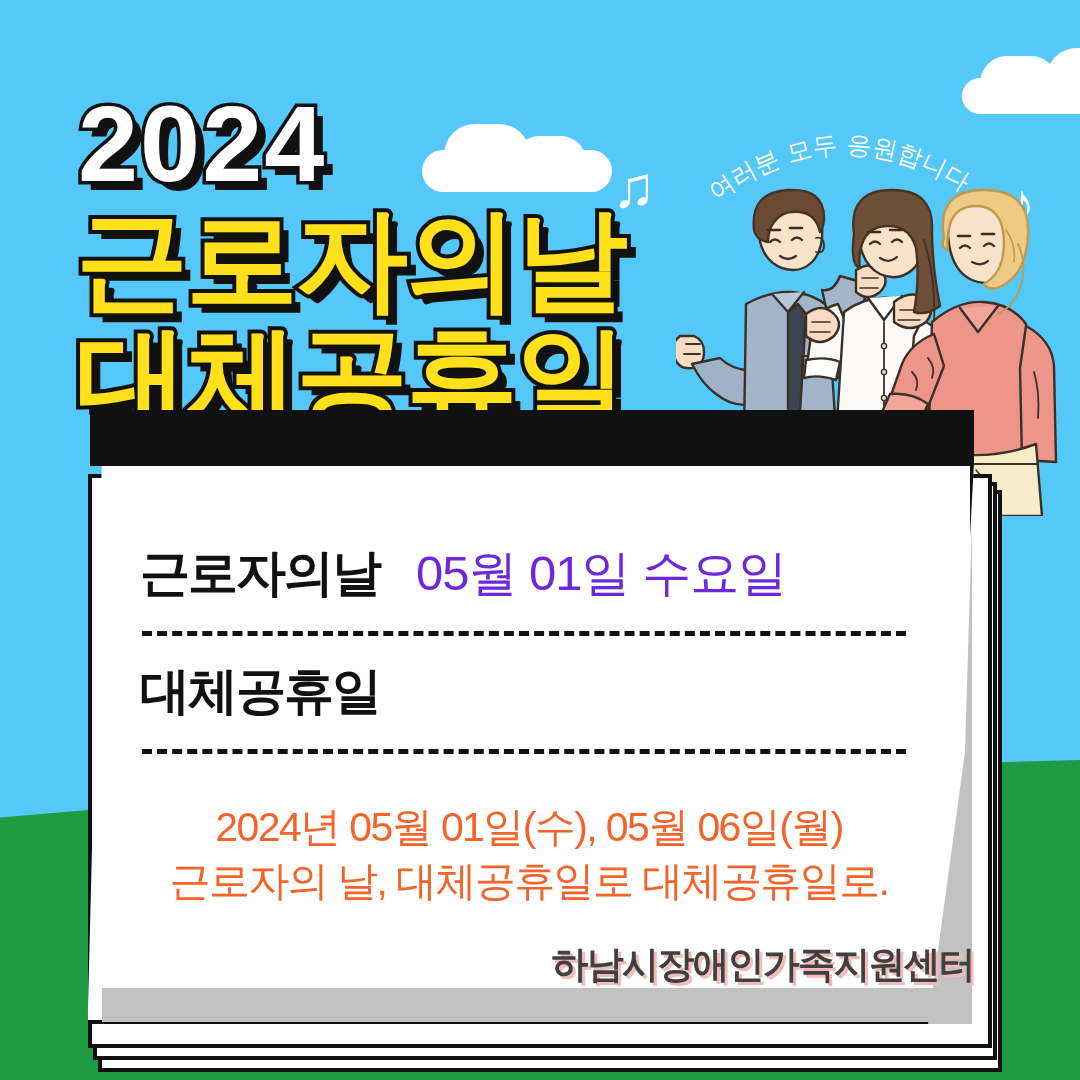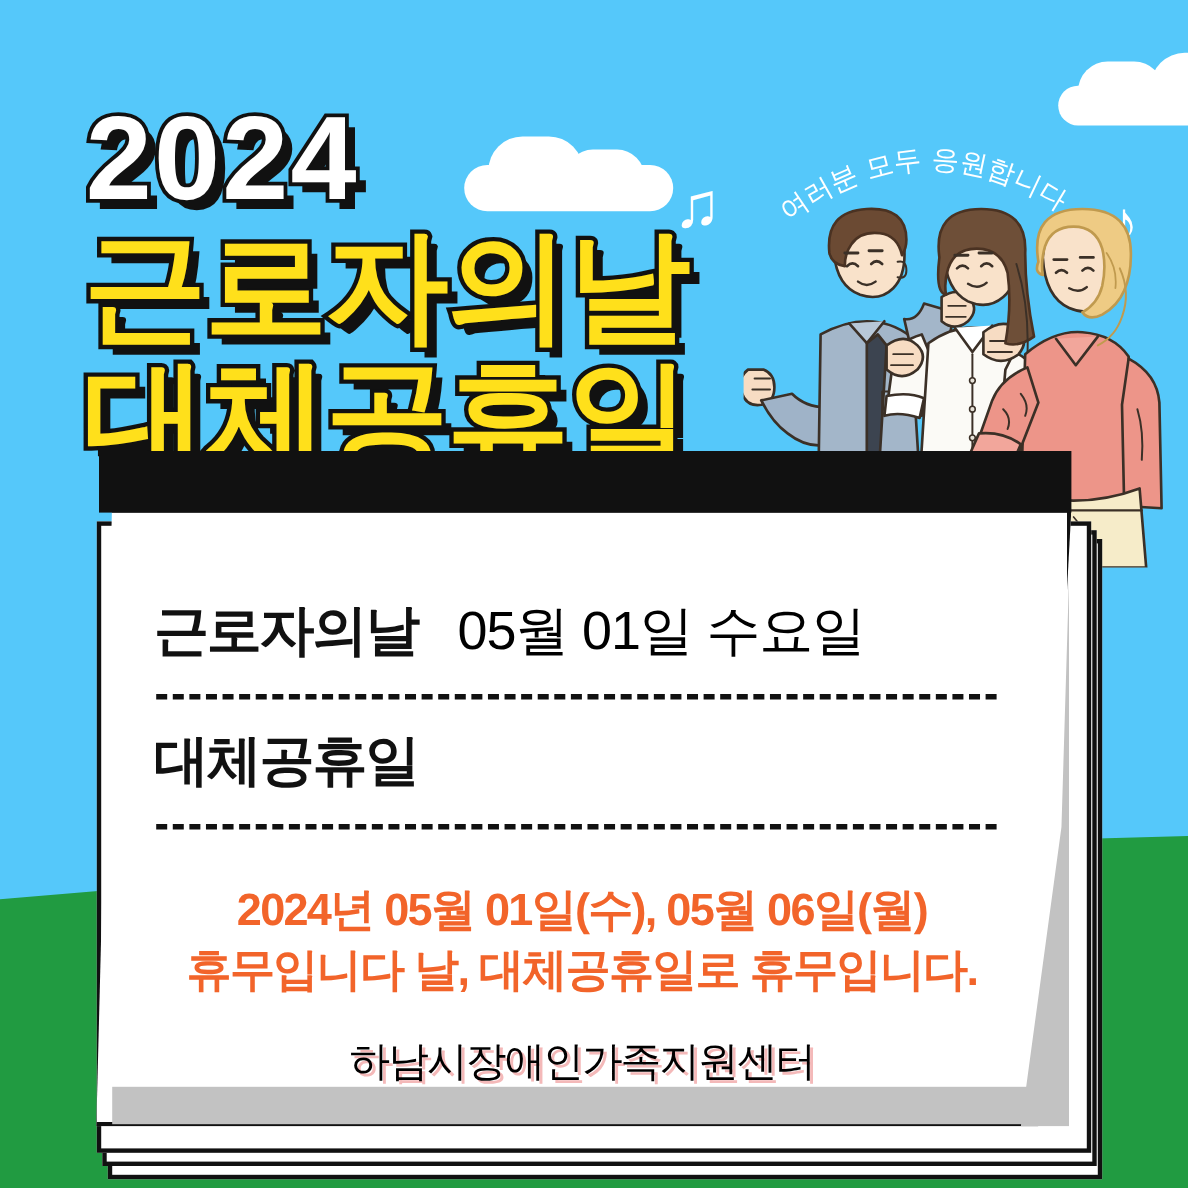--- a/index.html
+++ b/index.html
@@ -262,49 +262,49 @@
     width: 276px;
     font-size: 50px;
     font-weight: 700;
     letter-spacing: -2px;
     color: #111111;
   }
   .row-value {
     font-size: 49px;
     font-weight: 400;
     letter-spacing: -1px;
-    color: #000000;
+    color: #6d28d9;
   }
   .divider {
     height: 0;
     border-top: 5px dashed #111111;
     margin: 20px 2px 22px 2px;
   }
   .notice {
     position: absolute;
     left: 0;
     right: 0;
     top: 338px;
     text-align: center;
     color: #f2642a;
     font-size: 41px;
-    font-weight: 700;
+    font-weight: 400;
     letter-spacing: -1.6px;
     line-height: 1.32;
   }
   .footer-org {
     position: absolute;
     left: 0;
     right: 0;
     top: 478px;
-    text-align: center;
+    text-align: right;
     font-size: 37px;
-    font-weight: 400;
+    font-weight: 700;
     letter-spacing: -1.8px;
-    color: #000000;
+    color: #404040;
     text-shadow: 3px 3px 0 #f4b9b9;
   }
 </style>
 </head>
 <body>
 
 <div id="poster">
 
   <div class="sky"></div>
   <div class="grass"></div>
@@ -452,21 +452,21 @@
 
           <div class="row">
             <div class="row-label">대체공휴일</div>
           </div>
 
           <div class="divider"></div>
         </div>
 
         <div class="notice">
           <div>2024년 05월 01일(수), 05월 06일(월)</div>
-          <div>휴무입니다 날, 대체공휴일로 휴무입니다.</div>
+          <div>근로자의 날, 대체공휴일로 대체공휴일로.</div>
         </div>
 
         <div class="footer-org">하남시장애인가족지원센터</div>
       </div>
     </div>
   </div>
 
 </div>
 
 </body></html>

